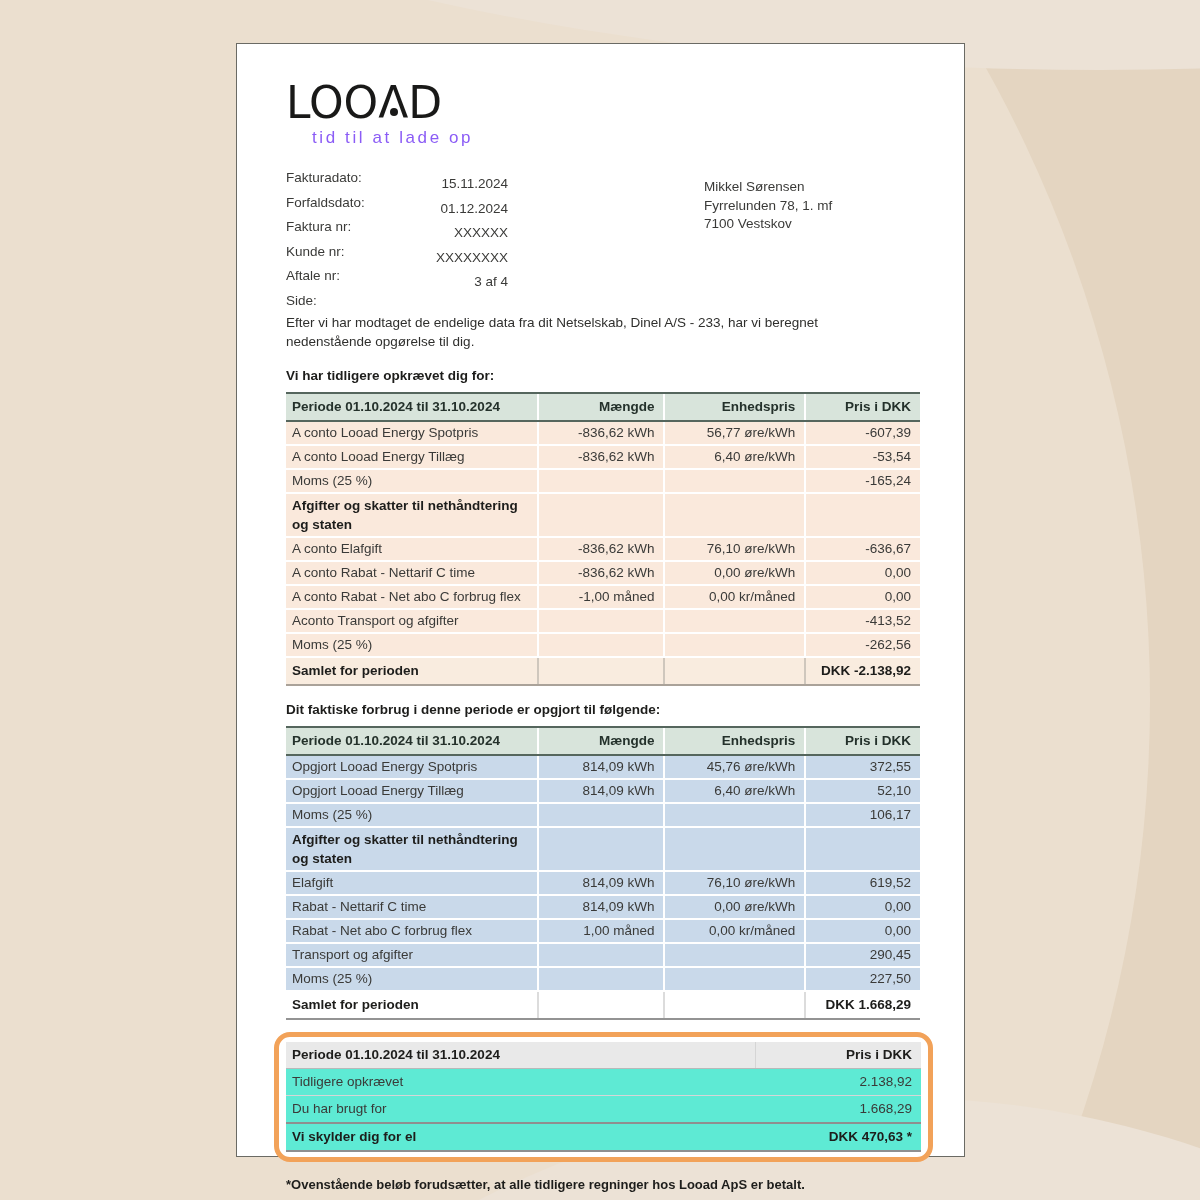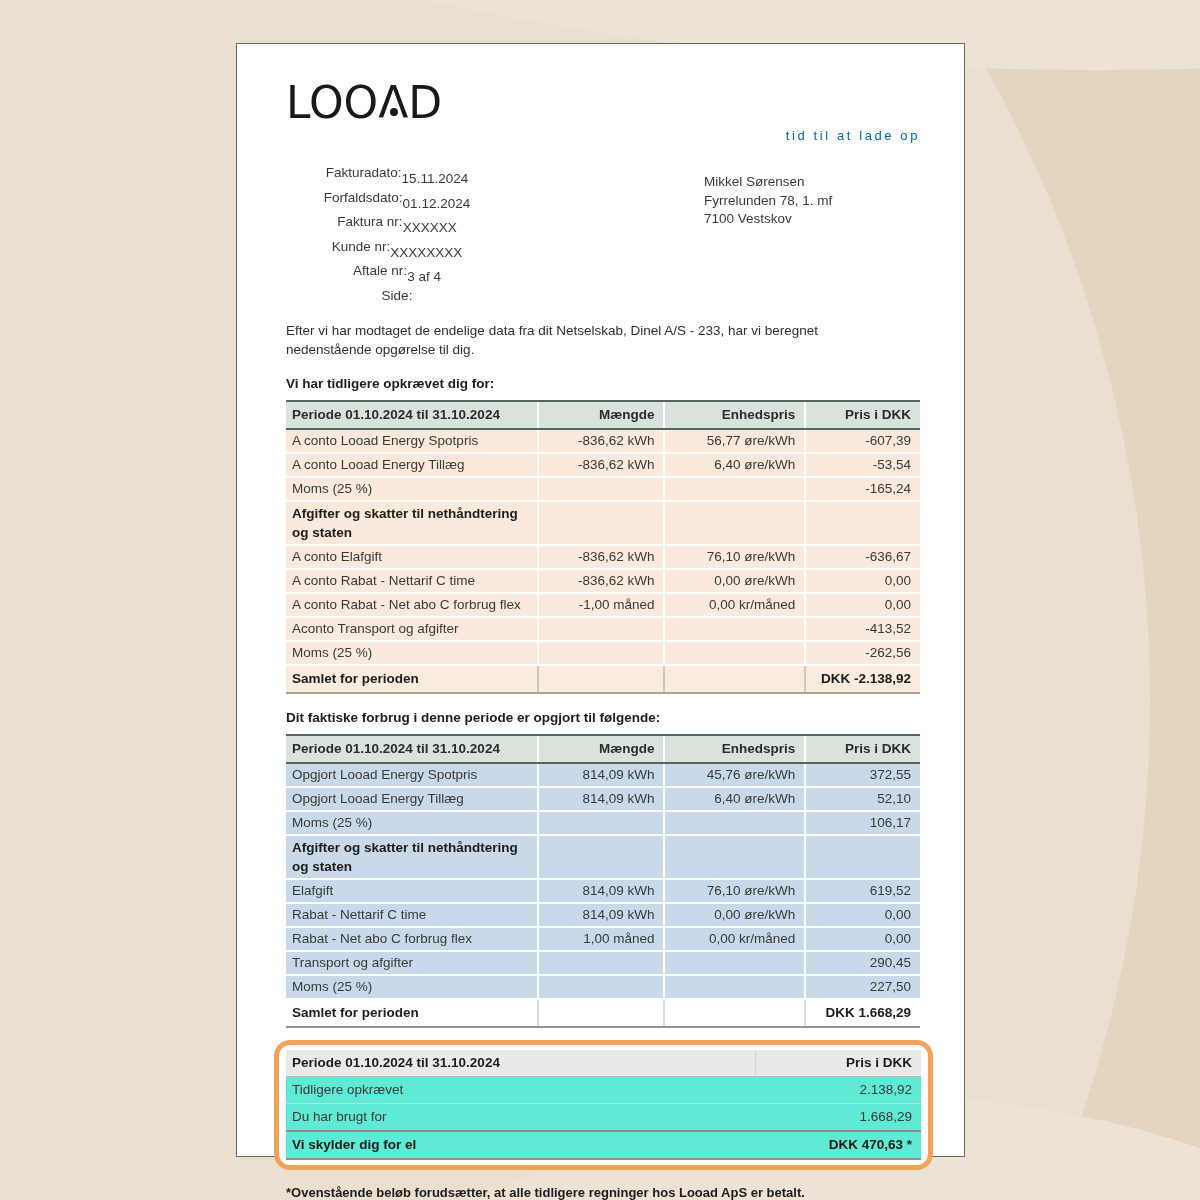--- a/index.html
+++ b/index.html
@@ -26,30 +26,30 @@
   .logo {
     font-family:"DejaVu Sans","Liberation Sans",sans-serif;
     font-size:44px; font-weight:400; line-height:1; letter-spacing:0;
     color:#191918;
   }
   .logo-a { position:relative; display:inline-block; }
   .logo-a-dot {
     position:absolute; left:53%; transform:translateX(-50%); bottom:9px;
     width:8px; height:8px; border-radius:50%; background:#191918;
   }
-  .tagline { margin:3px 0 0 26px; font-size:13px; letter-spacing:2.6px; color:#0369a1;text-align:right; }
+  .tagline { margin:3px 0 0 26px; font-size:17px; letter-spacing:2.6px; color:#8b5cf6; }
 
   
   .meta-wrap { position:relative; margin-top:21px; min-height:114px; font-size:13.5px; }
   .meta-block { width:222px; }
-  .meta-row { display:flex; justify-content:center; line-height:18.6px; }
+  .meta-row { display:flex; justify-content:space-between; line-height:18.6px; }
   .meta-value { text-align:right;margin-top:6px; }
   .addr-block { position:absolute; left:418px; top:9px; line-height:18.6px; }
 
-  .intro { margin-top:15px; width:610px; font-size:13.5px; line-height:19.5px; color:#2f2f2d; }
+  .intro { margin-top:2px; width:610px; font-size:13.5px; line-height:19.5px; color:#2f2f2d; }
 
   .section-heading { margin:16px 0 9px; font-size:13.5px; font-weight:700; color:var(--text-dark,#1d1d1b); }
 
   
   table.inv-table { width:100%; border-collapse:collapse; font-size:13.5px; color:#3a3a38; table-layout:fixed; }
   .inv-table th, .inv-table td { overflow:hidden; }
   .inv-table th {
     background:var(--table-header-bg,#d8e4db);
     border-top:2px solid var(--table-header-line,#55665d);
     border-bottom:2px solid var(--table-header-line,#55665d);

